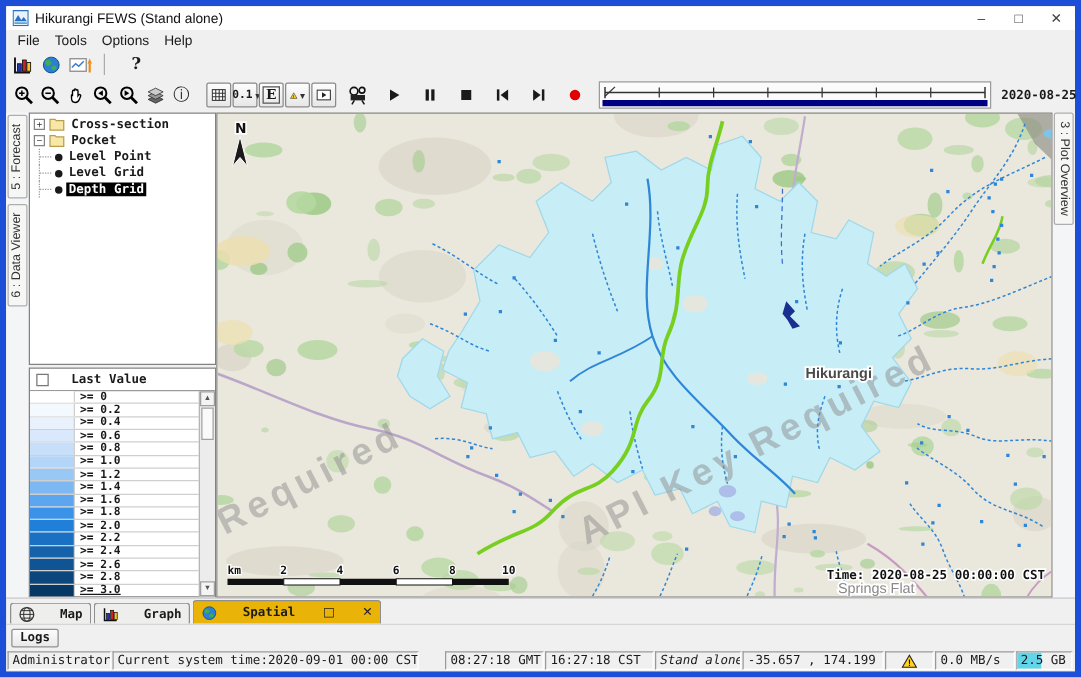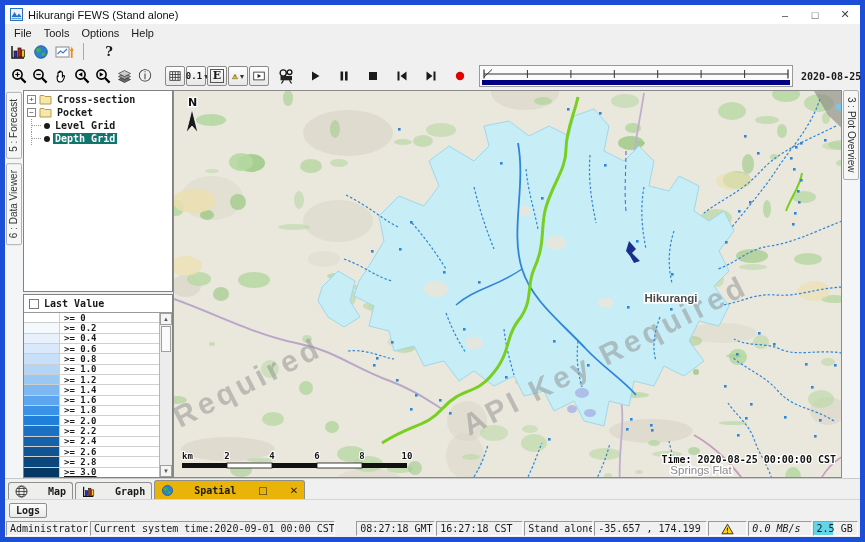--- a/index.html
+++ b/index.html
@@ -49,25 +49,25 @@
 
   .left-panel { width:150px; display:flex; flex-direction:column; background:#f0f0f0; flex:0 0 auto; }
   .tree-box { height:202px; background:#fff; border:1px solid #828282; overflow:hidden; padding-top:2px; flex:0 0 auto; }
   .trow { height:13px; display:flex; align-items:center; padding-left:3px; font:bold 10px "DejaVu Sans Mono", monospace; white-space:nowrap; }
   .expander { width:9px; height:9px; border:1px solid #848484; background:#fff; font:8px/8px "Liberation Sans",sans-serif;
               text-align:center; margin-right:3px; flex:0 0 auto; color:#333; }
   .tguide { width:13px; height:13px; margin-left:4px; border-left:1px dotted #999; position:relative; flex:0 0 auto; }
   .tguide:after { content:""; position:absolute; top:6px; left:0; width:9px; border-top:1px dotted #999; }
   .bullet { width:6px; height:6px; border-radius:50%; background:#1a1a1a; margin:0 3px 0 0; flex:0 0 auto; }
   .tlabel { padding:0 2px; }
-  .tlabel.selected { background:#0f766e; color:#fff; }
+  .tlabel.selected { background:#000000; color:#fff; }
   .folder-ic { margin-right:3px; flex:0 0 auto; }
 
   .legend-box { flex:1 1 auto; margin-top:2px; background:#fff; border:1px solid #828282; display:flex; flex-direction:column; min-height:0; }
-  .legend-head { height:18px; border-bottom:1px solid #9a9a9a; display:flex; align-items:center; gap:5px; padding-left:5px;
+  .legend-head { height:18px; border-bottom:1px solid #9a9a9a; display:flex; align-items:center; gap:18px; padding-left:5px;
                  font:bold 10px "DejaVu Sans Mono", monospace; flex:0 0 auto; }
   .checkbox { width:10px; height:10px; border:1px solid #787878; background:#fff; flex:0 0 auto; }
   .legend-body { flex:1 1 auto; display:flex; min-height:0; }
   .lrows { flex:1 1 auto; display:flex; flex-direction:column; }
   .lrow { flex:1 1 auto; display:flex; border-bottom:1px solid #cfcfcf; min-height:0; }
   .lrow:last-child { border-bottom:none;text-decoration:underline; }
   .lsw { width:36px; border-right:1px solid #cfcfcf; flex:0 0 auto; }
   .llabel { font:bold 9px "DejaVu Sans Mono", monospace; padding-left:4px; display:flex; align-items:center; }
   .lscroll { width:13px; border-left:1px solid #b5b5b5; background:#ececec; display:flex; flex-direction:column; flex:0 0 auto; }
   .sbtn { height:12px; border:1px solid #a0a0a0; background:#f4f4f4; font-size:6px; color:#555; text-align:center; line-height:10px; flex:0 0 auto; }
@@ -286,20 +286,25 @@
               <path d="M1 2.5 L1 1.5 L5 1.5 L6 2.5 L12 2.5 L12 10 L1 10 Z" fill="#f7e8a8" stroke="#b89d4f"></path>
             </svg>
           <span class="tlabel">Cross-section</span>
         </div>
         <div class="trow">
           <span class="expander">−</span>
           <svg class="folder-ic" width="13" height="11" viewBox="0 0 13 11">
               <path d="M1 2.5 L1 1.5 L5 1.5 L6 2.5 L12 2.5 L12 10 L1 10 Z" fill="#f7e8a8" stroke="#b89d4f"></path>
             </svg>
           <span class="tlabel">Pocket</span>
+        </div>
+        <div class="trow">
+          <span class="tguide"></span>
+          <span class="bullet"></span>
+          <span class="tlabel">Level Point</span>
         </div>
         <div class="trow">
           <span class="tguide"></span>
           <span class="bullet"></span>
           <span class="tlabel">Level Grid</span>
         </div>
         <div class="trow">
           <span class="tguide"></span>
           <span class="bullet"></span>
           <span class="tlabel selected">Depth Grid</span>
@@ -735,27 +740,27 @@
 
   <div class="logsrow">
     <span class="logs-btn">Logs</span>
   </div>
 
   <div class="statusbar">
     <span class="scell" style="width:84px;">Administrator</span>
     <span class="scell" style="flex:1 1 auto;">Current system time:2020-09-01 00:00 CST</span>
     <span class="scell" style="width:80px;margin-left:20px;">08:27:18 GMT</span>
     <span class="scell" style="width:88px;">16:27:18 CST</span>
-    <span class="scell" style="width:70px;">Stand alone</span>
+    <span class="scell" style="width:70px;font-style:italic;">Stand alone</span>
     <span class="scell" style="width:114px;">-35.657 , 174.199</span>
     <span class="scell" style="width:40px; justify-content:center;">
       <svg width="13" height="12" viewBox="0 0 16 15">
           <polygon points="8,1.5 15,13.5 1,13.5" fill="#ffd21e" stroke="#222" stroke-width="1.1"></polygon>
           <text x="8" y="12" font-size="9" font-weight="bold" text-anchor="middle" fill="#111">!</text>
         </svg>
     </span>
-    <span class="scell" style="width:64px;font-style:italic;">0.0 MB/s</span>
+    <span class="scell" style="width:64px;">0.0 MB/s</span>
     <span class="scell" style="width:46px;">
       <span class="mem-fill"></span>
       <span class="mem-text">2.5 GB</span>
     </span>
   </div>
 </div>
 
 </body></html>

